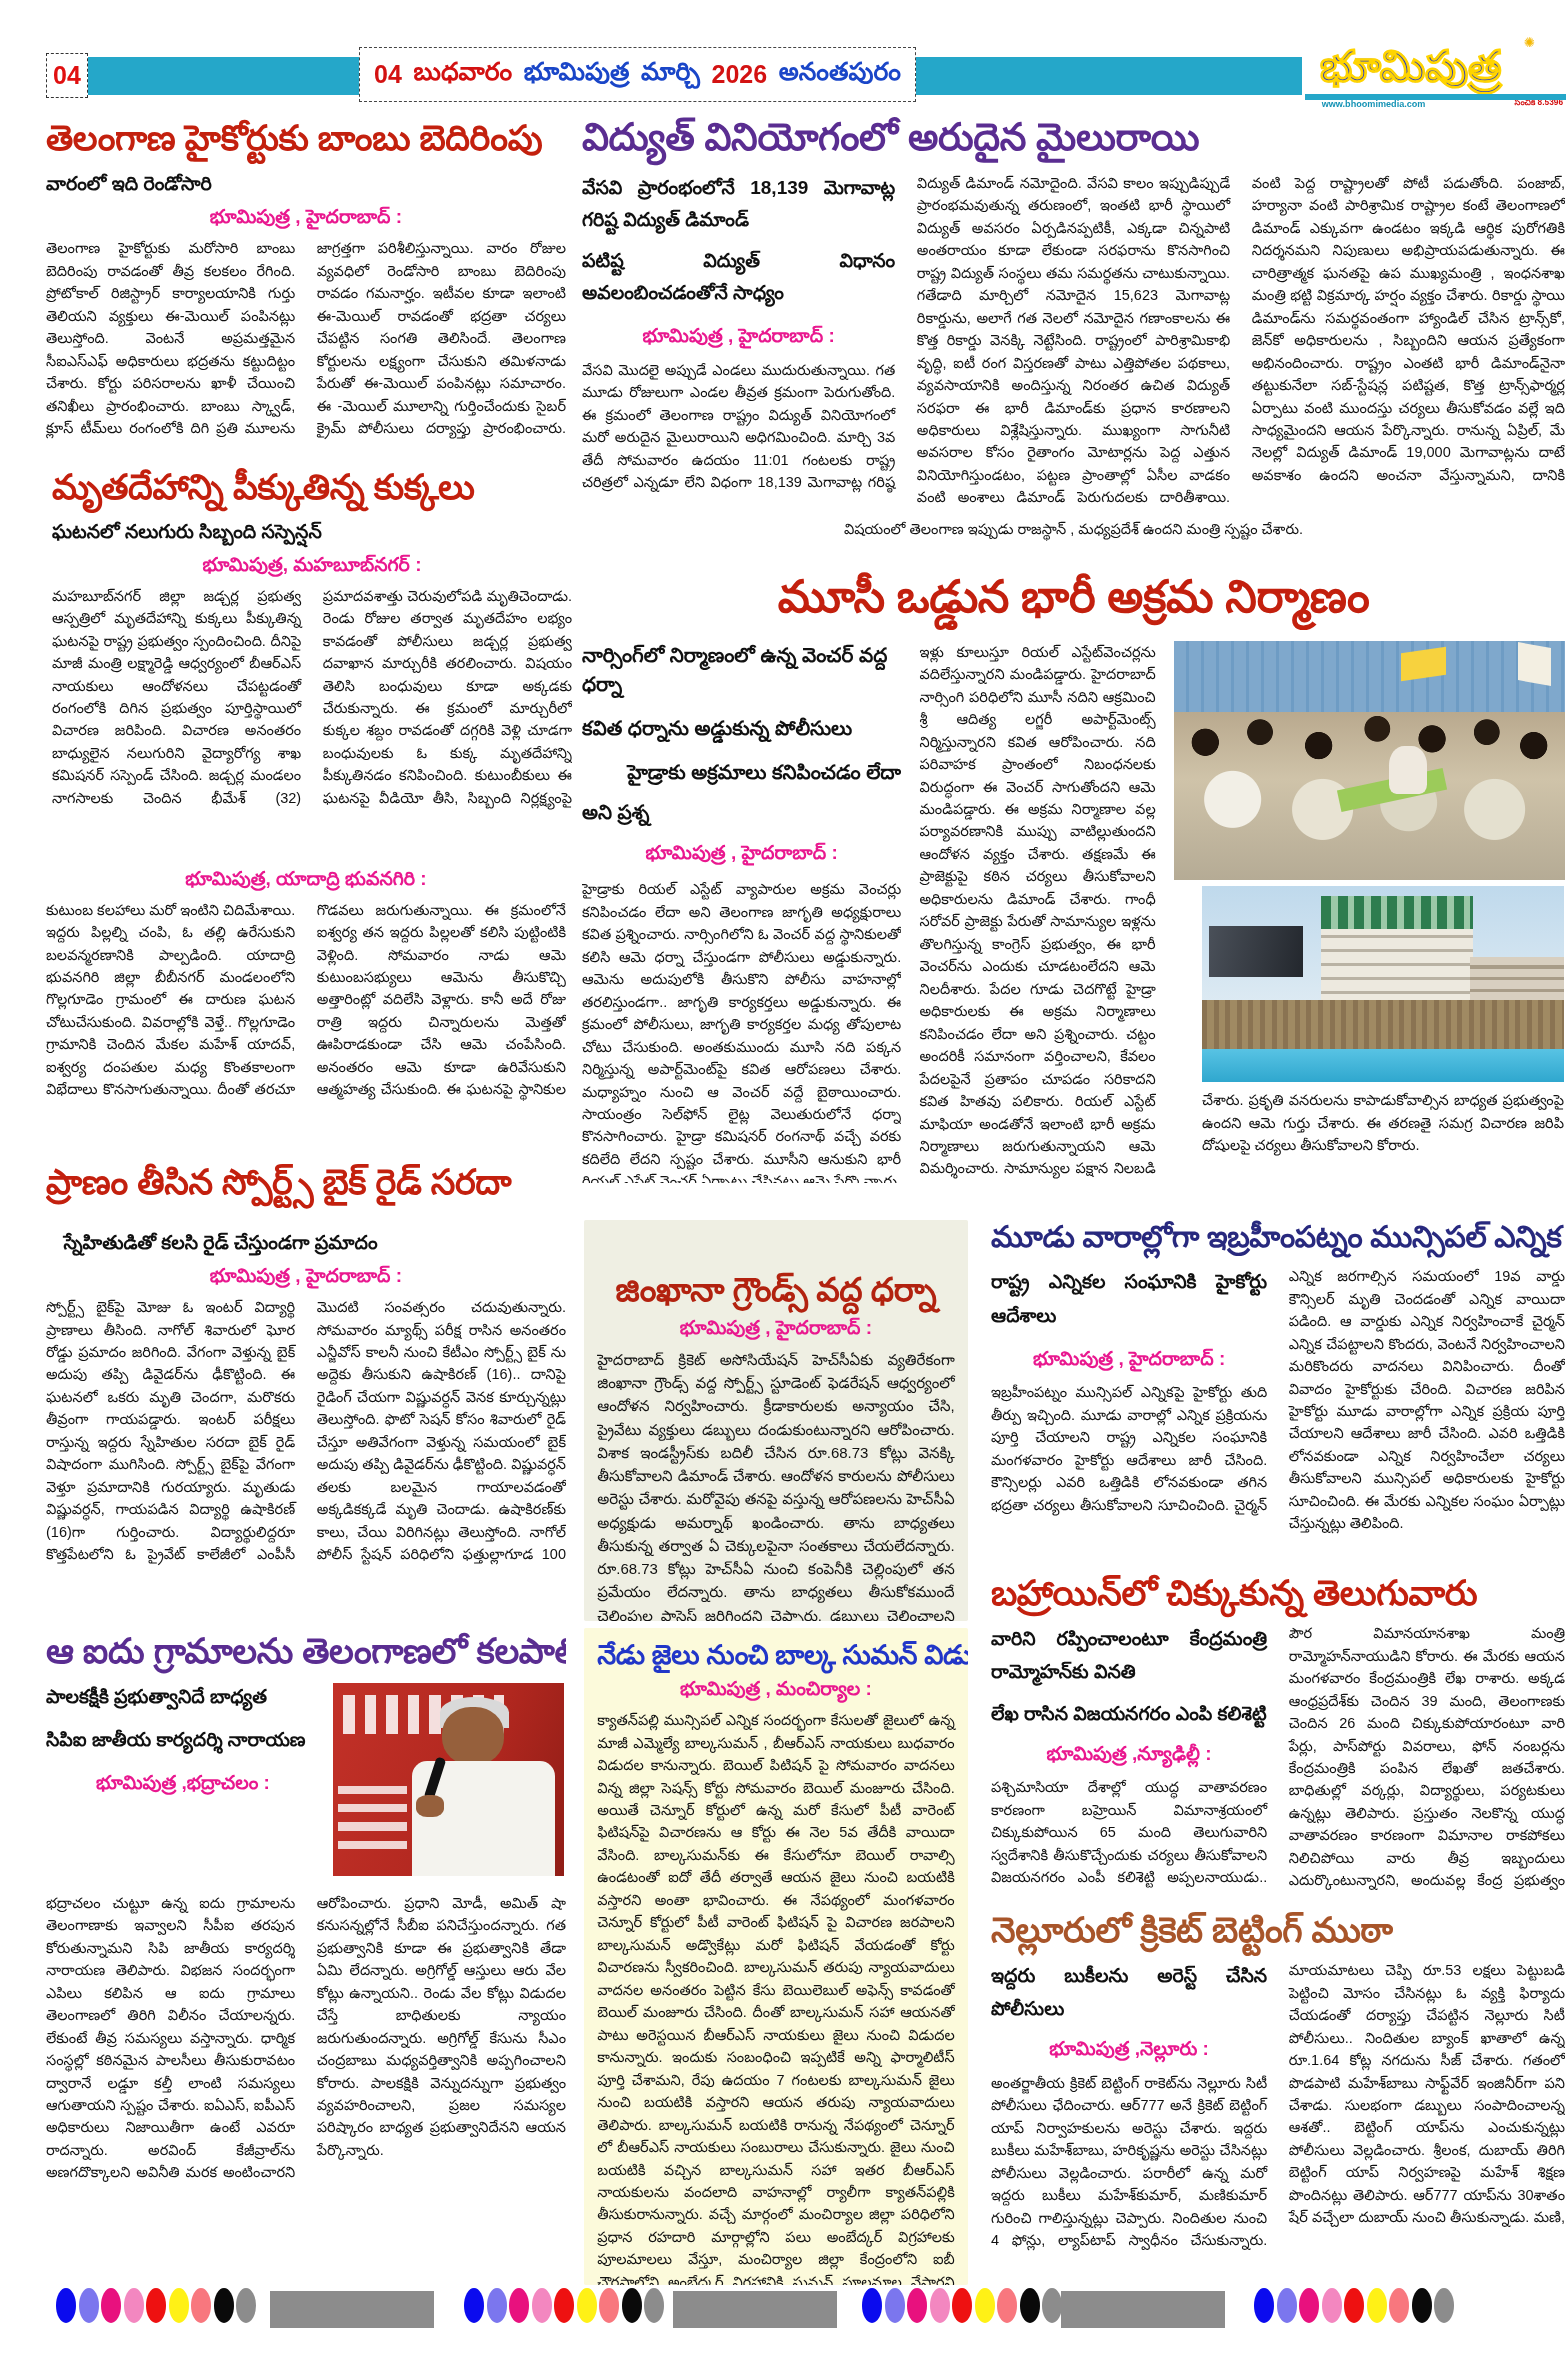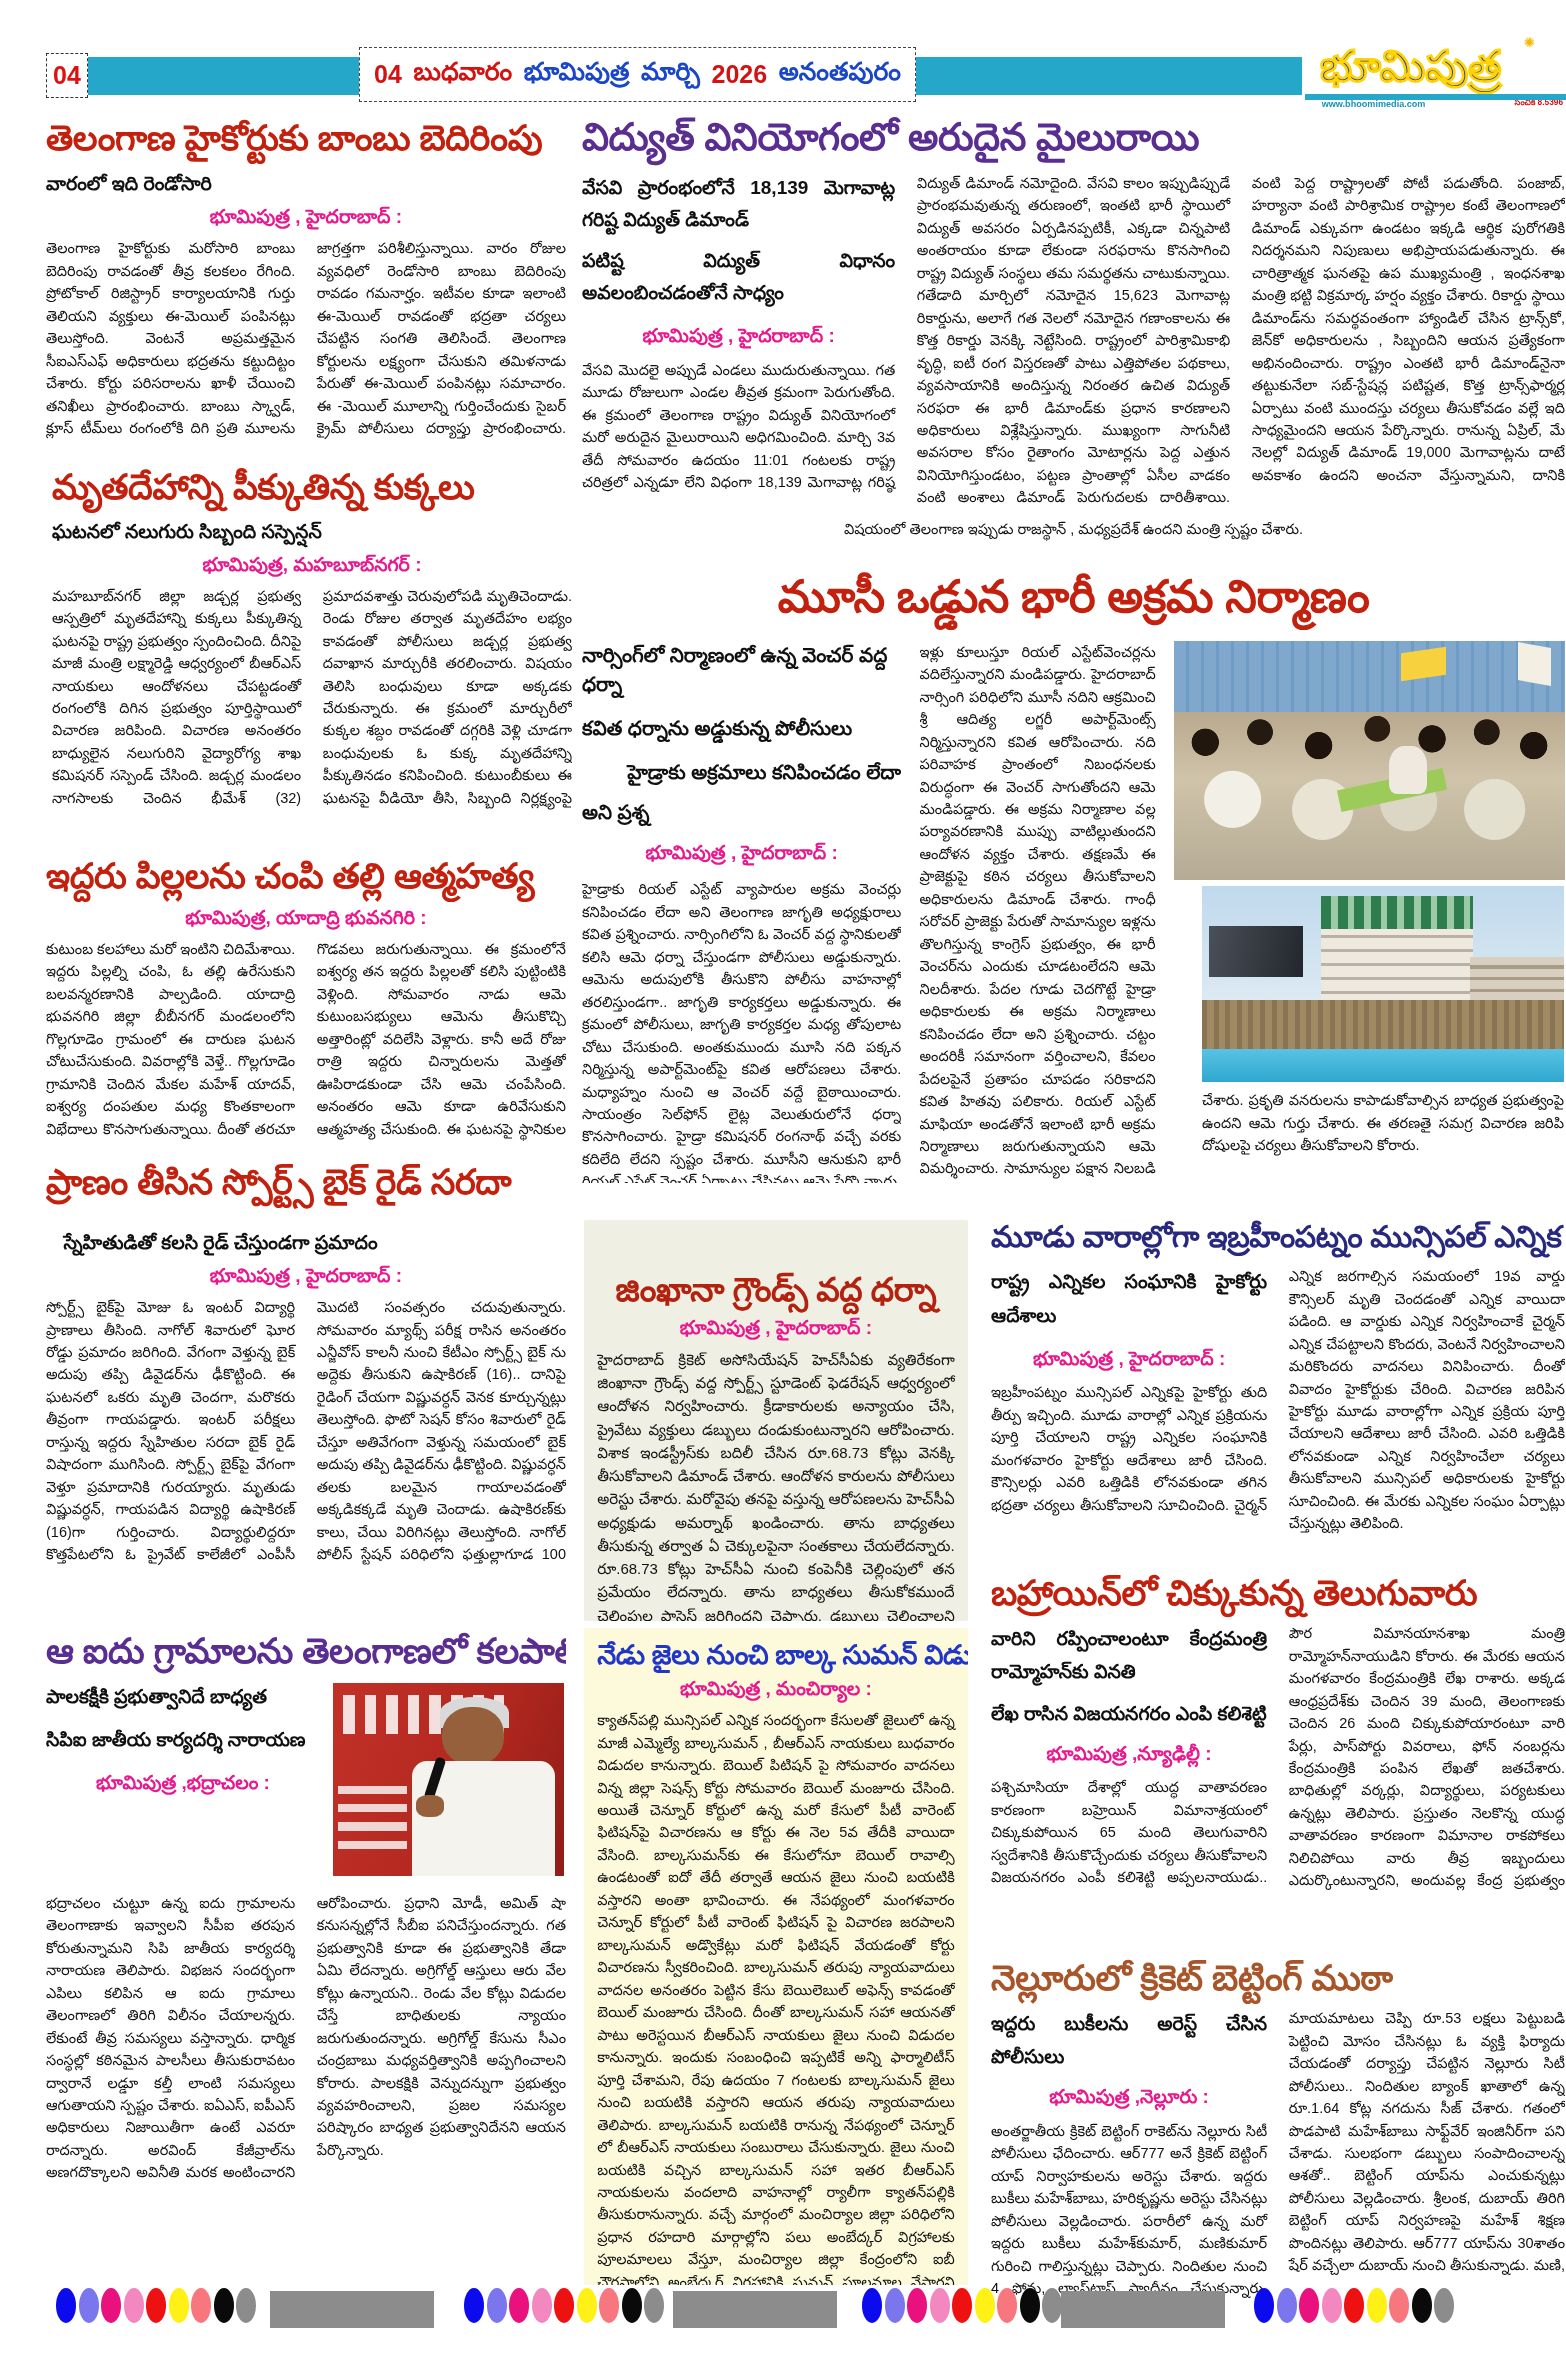--- a/index.html
+++ b/index.html
@@ -107,21 +107,20 @@
 </div>
 
 <div class="art" style="left:52px;top:467px;width:520px;height:381px;">
   <div class="headline hl-red" style="font-size:35px;">మృతదేహాన్ని పీక్కుతిన్న కుక్కలు</div>
   <div class="subhead" style="margin-top:11.6px;">ఘటనలో నలుగురు సిబ్బంది సస్పెన్షన్</div>
   <div class="dateline">భూమిపుత్ర, మహబూబ్‌నగర్ :</div>
   <div class="body-txt cols2" style="height:243px;">మహబూబ్‌నగర్ జిల్లా జడ్చర్ల ప్రభుత్వ ఆస్పత్రిలో మృతదేహాన్ని కుక్కలు పీక్కుతిన్న ఘటనపై రాష్ట్ర ప్రభుత్వం స్పందించింది. దీనిపై మాజీ మంత్రి లక్ష్మారెడ్డి ఆధ్వర్యంలో బీఆర్ఎస్ నాయకులు ఆందోళనలు చేపట్టడంతో రంగంలోకి దిగిన ప్రభుత్వం పూర్తిస్థాయిలో విచారణ జరిపింది. విచారణ అనంతరం బాధ్యులైన నలుగురిని వైద్యారోగ్య శాఖ కమిషనర్ సస్పెండ్ చేసింది. జడ్చర్ల మండలం నాగసాలకు చెందిన భీమేశ్ (32) ప్రమాదవశాత్తు చెరువులోపడి మృతిచెందాడు. రెండు రోజుల తర్వాత మృతదేహం లభ్యం కావడంతో పోలీసులు జడ్చర్ల ప్రభుత్వ దవాఖాన మార్చురీకి తరలించారు. విషయం తెలిసి బంధువులు కూడా అక్కడకు చేరుకున్నారు. ఈ క్రమంలో మార్చురీలో కుక్కల శబ్దం రావడంతో దగ్గరికి వెళ్లి చూడగా బంధువులకు ఓ కుక్క మృతదేహాన్ని పీక్కుతినడం కనిపించింది. కుటుంబీకులు ఈ ఘటనపై వీడియో తీసి, సిబ్బంది నిర్లక్ష్యంపై మండిపడ్డారు. ఇంత ఘోరమైన పరిస్థితికి కారణమైన వారిపై చర్యలు తీసుకోవాలని డిమాండ్ చేశారు. మృతదేహాలను భద్రపరచడానికి ఫ్రీజర్ లేకపోవడం, సిబ్బంది పట్టించుకోకపోవడం వల్ల ఈ ఘటన జరిగినట్టు తెలుసింది. దవాఖాన వైద్యులు, సిబ్బంది వ్యవహారంపై సర్వత్రా విమర్శలు వ్యక్తమయ్యాయి.</div>
 </div>
 
 <div class="art" style="left:46px;top:856px;width:520px;height:299px;">
-  <div class="headline hl-red" style="font-size:35px;">ఇద్దరు పిల్లలను చంపి తల్లి ఆత్మహత్య</div>
   <div class="dateline" style="margin-top:11.6px;">భూమిపుత్ర, యాదాద్రి భువనగిరి :</div>
   <div class="body-txt cols2" style="height:206px;">కుటుంబ కలహాలు మరో ఇంటిని చిదిమేశాయి. ఇద్దరు పిల్లల్ని చంపి, ఓ తల్లి ఉరేసుకుని బలవన్మరణానికి పాల్పడింది. యాదాద్రి భువనగిరి జిల్లా బీబీనగర్ మండలంలోని గొల్లగూడెం గ్రామంలో ఈ దారుణ ఘటన చోటుచేసుకుంది. వివరాల్లోకి వెళ్తే.. గొల్లగూడెం గ్రామానికి చెందిన మేకల మహేశ్ యాదవ్, ఐశ్వర్య దంపతుల మధ్య కొంతకాలంగా విభేదాలు కొనసాగుతున్నాయి. దీంతో తరచూ గొడవలు జరుగుతున్నాయి. ఈ క్రమంలోనే ఐశ్వర్య తన ఇద్దరు పిల్లలతో కలిసి పుట్టింటికి వెళ్లింది. సోమవారం నాడు ఆమె కుటుంబసభ్యులు ఆమెను తీసుకొచ్చి అత్తారింట్లో వదిలేసి వెళ్లారు. కానీ అదే రోజు రాత్రి ఇద్దరు చిన్నారులను మెత్తతో ఊపిరాడకుండా చేసి ఆమె చంపేసింది. అనంతరం ఆమె కూడా ఉరివేసుకుని ఆత్మహత్య చేసుకుంది. ఈ ఘటనపై స్థానికుల ద్వారా సమాచారం అందుకున్న పోలీసులు ఘటనాస్థలికి చేరుకుని పరిశీలించారు. కేసు నమోదు చేసుకుని దర్యాప్తు చేపట్టారు.</div>
 </div>
 
 <div class="art" style="left:46px;top:1162px;width:520px;height:464px;">
   <div class="headline hl-red" style="font-size:35px;">ప్రాణం తీసిన స్పోర్ట్స్ బైక్ రైడ్ సరదా</div>
   <div class="subhead" style="margin-top:28px;width:349px;text-align:center;">స్నేహితుడితో కలసి రైడ్ చేస్తుండగా ప్రమాదం</div>
   <div class="dateline">భూమిపుత్ర , హైదరాబాద్ :</div>
   <div class="body-txt cols2" style="height:291px;">స్పోర్ట్స్ బైక్‌పై మోజు ఓ ఇంటర్ విద్యార్థి ప్రాణాలు తీసింది. నాగోల్ శివారులో ఘోర రోడ్డు ప్రమాదం జరిగింది. వేగంగా వెళ్తున్న బైక్ అదుపు తప్పి డివైడర్‌ను ఢీకొట్టింది. ఈ ఘటనలో ఒకరు మృతి చెందగా, మరొకరు తీవ్రంగా గాయపడ్డారు. ఇంటర్ పరీక్షలు రాస్తున్న ఇద్దరు స్నేహితుల సరదా బైక్ రైడ్ విషాదంగా ముగిసింది. స్పోర్ట్స్ బైక్‌పై వేగంగా వెళ్తూ ప్రమాదానికి గురయ్యారు. మృతుడు విష్ణువర్ధన్, గాయపడిన విద్యార్థి ఉషాకిరణ్ (16)గా గుర్తించారు. విద్యార్థులిద్దరూ కొత్తపేటలోని ఓ ప్రైవేట్ కాలేజీలో ఎంపీసీ మొదటి సంవత్సరం చదువుతున్నారు. సోమవారం మ్యాథ్స్ పరీక్ష రాసిన అనంతరం ఎన్జీవోస్ కాలనీ నుంచి కేటీఎం స్పోర్ట్స్ బైక్ ను అద్దెకు తీసుకుని ఉషాకిరణ్ (16).. దానిపై రైడింగ్ చేయగా విష్ణువర్ధన్ వెనక కూర్చున్నట్లు తెలుస్తోంది. ఫొటో సెషన్ కోసం శివారులో రైడ్ చేస్తూ అతివేగంగా వెళ్తున్న సమయంలో బైక్ అదుపు తప్పి డివైడర్‌ను ఢీకొట్టింది. విష్ణువర్ధన్ తలకు బలమైన గాయాలవడంతో అక్కడికక్కడే మృతి చెందాడు. ఉషాకిరణ్‌కు కాలు, చేయి విరిగినట్లు తెలుస్తోంది. నాగోల్ పోలీస్ స్టేషన్ పరిధిలోని ఫత్తుల్లాగూడ 100 ఫీట్ రోడ్డులో ఈ దుర్ఘటన జరిగింది. అదే సమయంలో వారి మరో స్నేహితుడు మణికి ఫోన్ చేయడంతో ప్రమాద విషయం వెలుగులోకి వచ్చింది. నాగోల్ పోలీసులు కేసు నమోదు దర్యాప్తు చేపట్టారు. విష్ణువర్ధన్ మృతదేహాన్ని పోస్టుమార్టం నిమిత్తం ప్రభుత్వాస్పత్రికి తరలించారు. అలాగే గాయపడిన ఉషాకిరణ్‌ను చికిత్స నిమిత్తం స్థానిక ఆస్పత్రికి తరలించారు.</div>
 </div>
@@ -221,21 +220,21 @@
   <div class="headline hl-red" style="font-size:35px;">బహ్రాయిన్‌లో చిక్కుకున్న తెలుగువారు</div>
   <div class="body-txt cols2" style="height:274px;margin-top:10px;">
     <div class="lead">
       <div class="subhead" style="line-height:1.75;">వారిని రప్పించాలంటూ కేంద్రమంత్రి రామ్మోహన్‌కు వినతి</div>
       <div class="subhead" style="line-height:1.75;margin-top:8.3px;">లేఖ రాసిన విజయనగరం ఎంపి కలిశెట్టి</div>
       <div class="dateline" style="margin-top:8.3px;">భూమిపుత్ర ,న్యూఢిల్లీ :</div>
     </div><span>పశ్చిమాసియా దేశాల్లో యుద్ధ వాతావరణం కారణంగా బహ్రెయిన్ విమానాశ్రయంలో చిక్కుకుపోయిన 65 మంది తెలుగువారిని స్వదేశానికి తీసుకొచ్చేందుకు చర్యలు తీసుకోవాలని విజయనగరం ఎంపీ కలిశెట్టి అప్పలనాయుడు.. పౌర విమానయానశాఖ మంత్రి రామ్మోహన్‌నాయుడిని కోరారు. ఈ మేరకు ఆయన మంగళవారం కేంద్రమంత్రికి లేఖ రాశారు. అక్కడ ఆంధ్రప్రదేశ్‌కు చెందిన 39 మంది, తెలంగాణకు చెందిన 26 మంది చిక్కుకుపోయారంటూ వారి పేర్లు, పాస్‌పోర్టు వివరాలు, ఫోన్ నంబర్లను కేంద్రమంత్రికి పంపిన లేఖతో జతచేశారు. బాధితుల్లో వర్కర్లు, విద్యార్థులు, పర్యటకులు ఉన్నట్లు తెలిపారు. ప్రస్తుతం నెలకొన్న యుద్ధ వాతావరణం కారణంగా విమానాల రాకపోకలు నిలిచిపోయి వారు తీవ్ర ఇబ్బందులు ఎదుర్కొంటున్నారని, అందువల్ల కేంద్ర ప్రభుత్వం స్పందించి వారిని ఆదుకోవాలని కోరారు. విదేశాంగ శాఖ, బహ్రాయిన్‌లోని భారత రాయబార కార్యాలయం అధికారులతో మాట్లాడి వారిని క్షేమంగా వెనక్కి రప్పించే ప్రయత్నం చేయాలని అప్పలనాయుడు కోరారు</span>
   </div>
 </div>
 
-<div class="art" style="left:991px;top:1958px;width:574px;height:371px;">
+<div class="art" style="left:991px;top:1910px;width:574px;height:371px;">
   <div class="headline hl-brown" style="font-size:35px;">నెల్లూరులో క్రికెట్ బెట్టింగ్ ముఠా</div>
   <div class="body-txt cols2" style="height:309px;margin-top:10px;">
     <div class="lead">
       <div class="subhead" style="line-height:1.75;">ఇద్దరు బుకీలను అరెస్ట్ చేసిన పోలీసులు</div>
       <div class="dateline" style="margin-top:8.3px;">భూమిపుత్ర ,నెల్లూరు :</div>
     </div><span>అంతర్జాతీయ క్రికెట్ బెట్టింగ్ రాకెట్‌ను నెల్లూరు సిటీ పోలీసులు ఛేదించారు. ఆర్777 అనే క్రికెట్ బెట్టింగ్ యాప్ నిర్వాహకులను అరెస్టు చేశారు. ఇద్దరు బుకీలు మహేశ్‌బాబు, హరికృష్ణను అరెస్టు చేసినట్లు పోలీసులు వెల్లడించారు. పరారీలో ఉన్న మరో ఇద్దరు బుకీలు మహేశ్‌కుమార్, మణికుమార్ గురించి గాలిస్తున్నట్లు చెప్పారు. నిందితుల నుంచి 4 ఫోన్లు, ల్యాప్‌టాప్ స్వాధీనం చేసుకున్నారు. మాయమాటలు చెప్పి రూ.53 లక్షలు పెట్టుబడి పెట్టించి మోసం చేసినట్లు ఓ వ్యక్తి ఫిర్యాదు చేయడంతో దర్యాప్తు చేపట్టిన నెల్లూరు సిటీ పోలీసులు.. నిందితుల బ్యాంక్ ఖాతాలో ఉన్న రూ.1.64 కోట్ల నగదును సీజ్ చేశారు. గతంలో పొడపాటి మహేశ్‌బాబు సాఫ్ట్‌వేర్ ఇంజినీర్‌గా పని చేశాడు. సులభంగా డబ్బులు సంపాదించాలన్న ఆశతో.. బెట్టింగ్ యాప్‌ను ఎంచుకున్నట్లు పోలీసులు వెల్లడించారు. శ్రీలంక, దుబాయ్ తిరిగి బెట్టింగ్ యాప్ నిర్వహణపై మహేశ్ శిక్షణ పొందినట్లు తెలిపారు. ఆర్777 యాప్‌ను 30శాతం షేర్ వచ్చేలా దుబాయ్ నుంచి తీసుకున్నాడు. మణి, వేణు, మహేశ్‌కుమార్‌కు 15 శాతం షేర్ ఇస్తూ వారితో క్రికెట్ బెట్టింగ్ నిర్వహించాడు.</span>
   </div>
 </div>
 
 <div class="dots" style="left:56px;">

